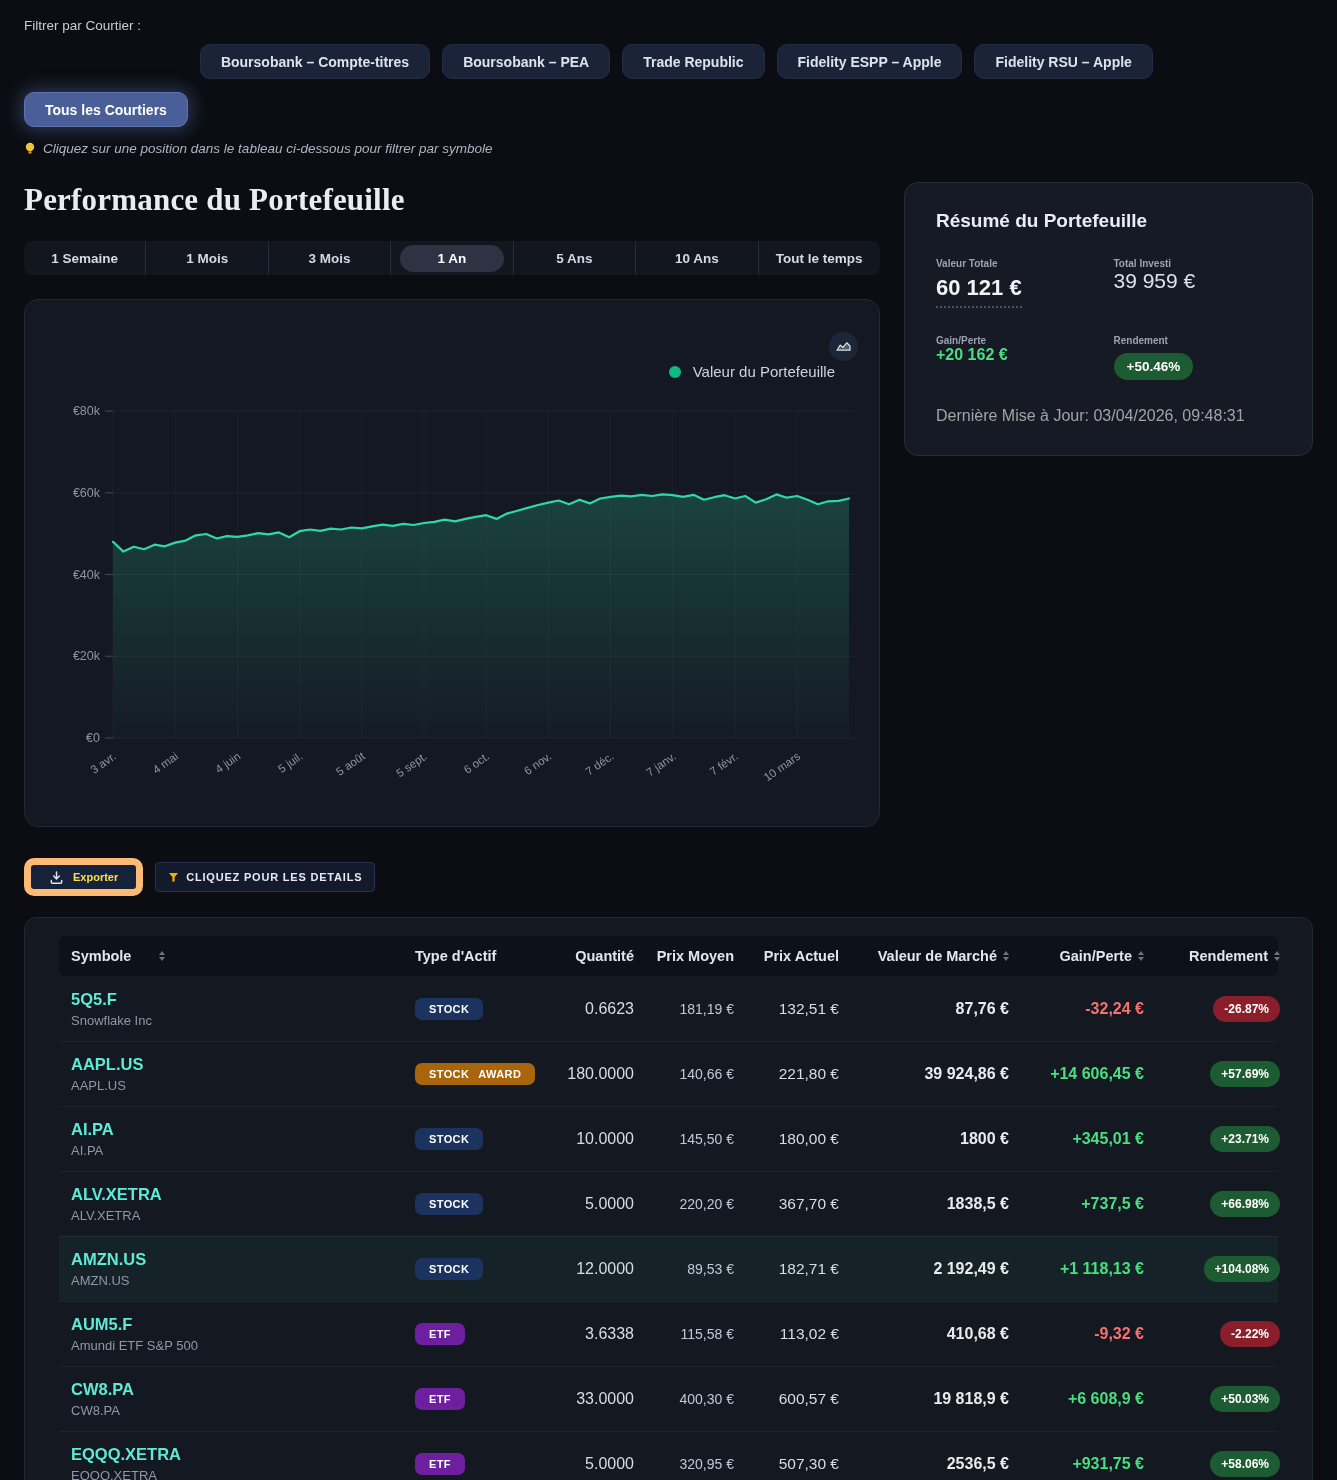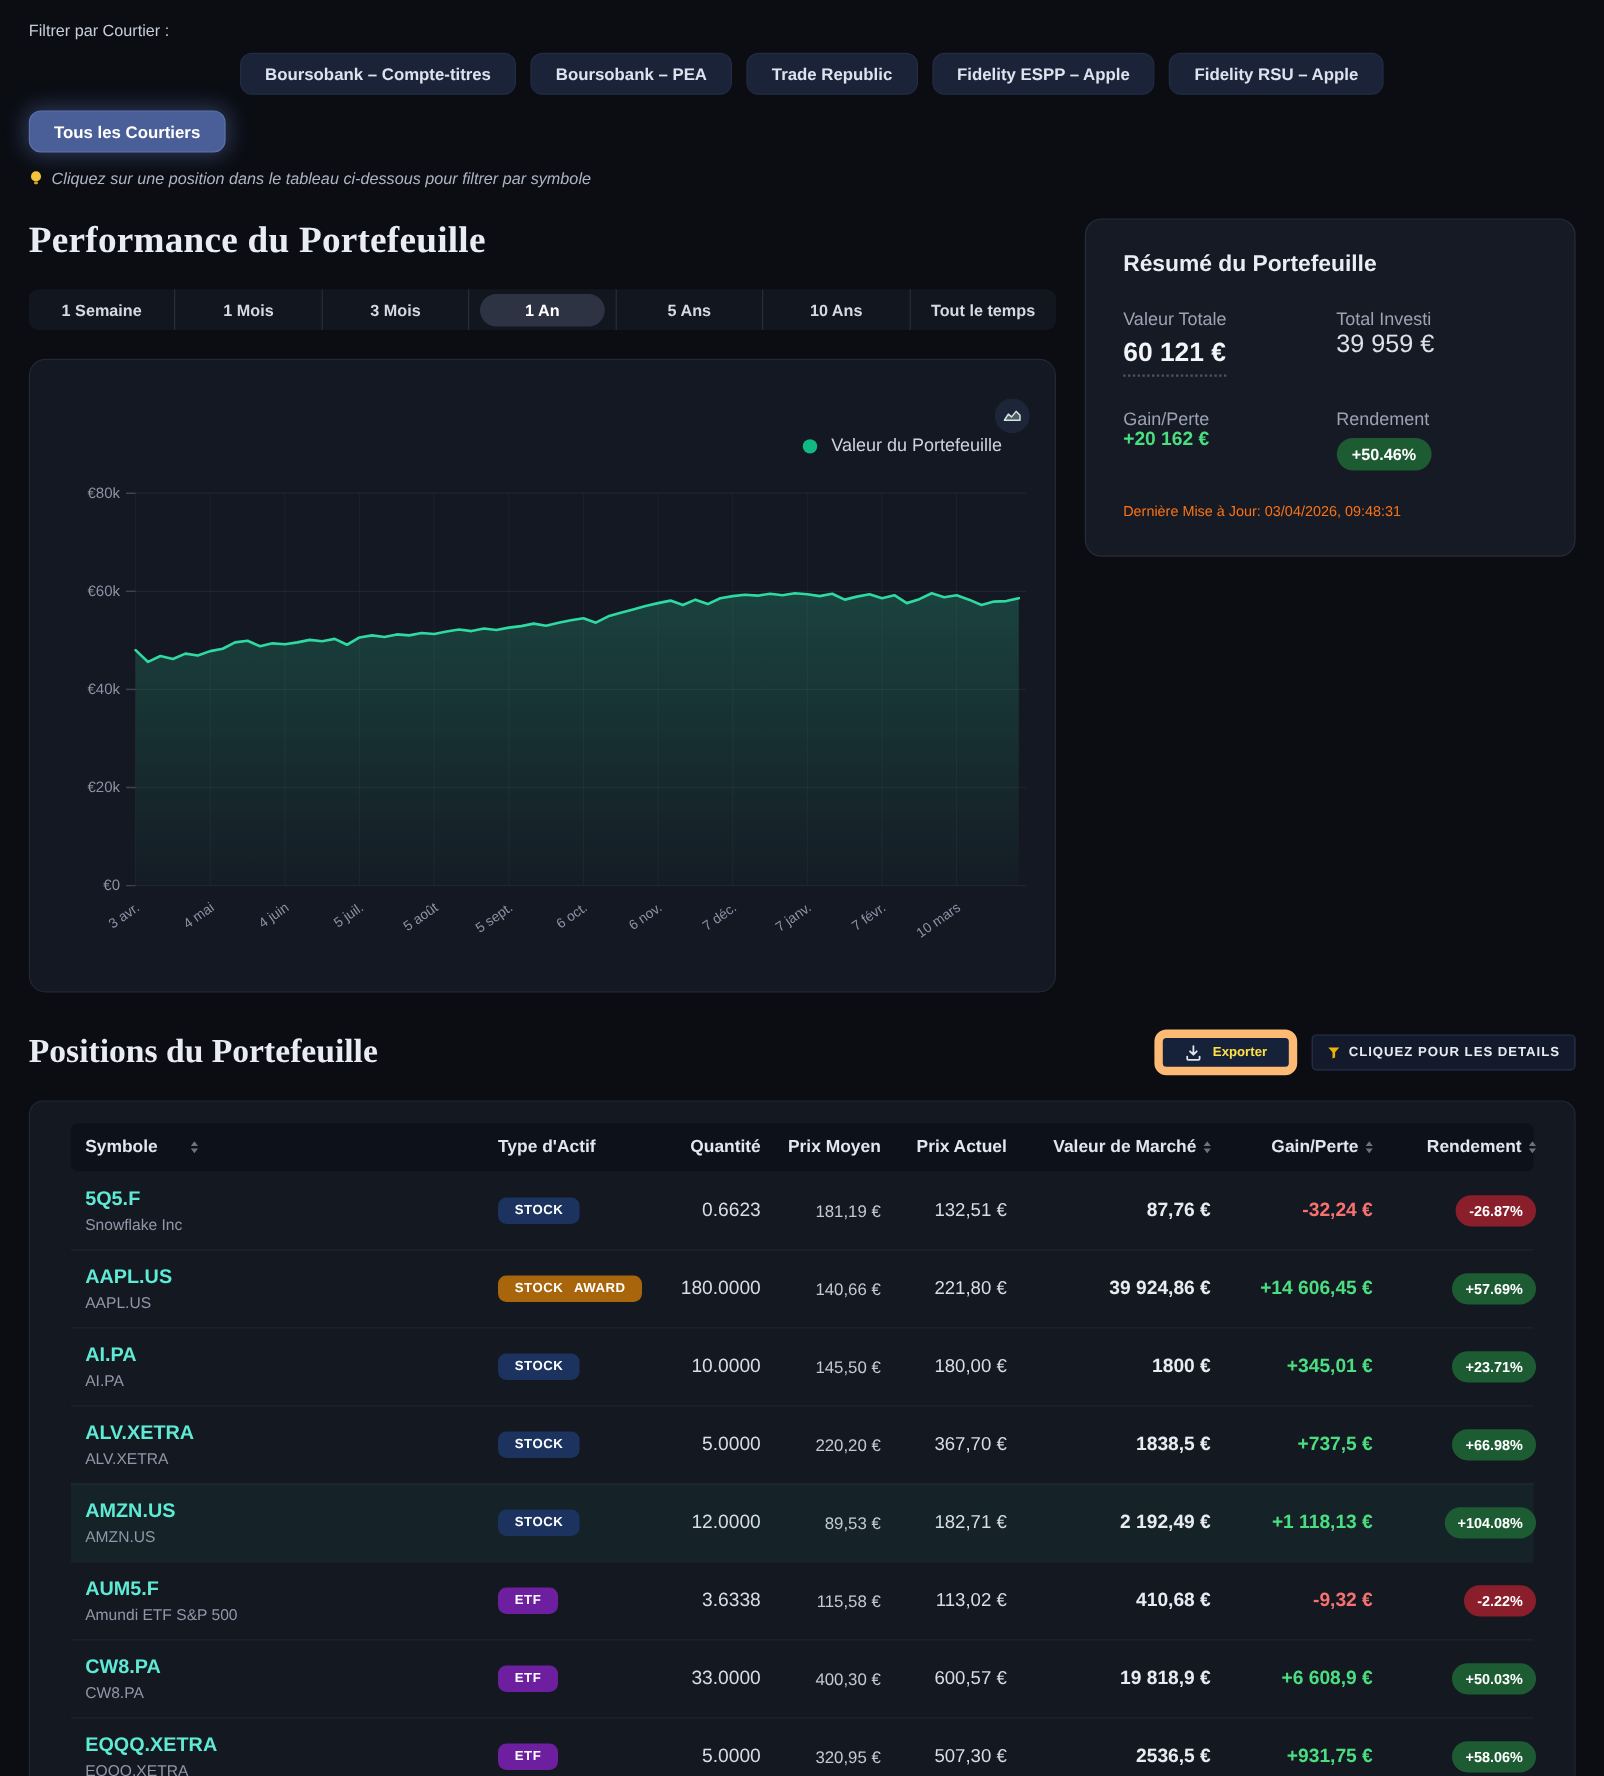--- a/index.html
+++ b/index.html
@@ -53,29 +53,29 @@
     justify-content:center; cursor:pointer; }
   .chart-toggle svg { width:15px; height:13px; }
   #chart-svg { position:absolute; inset:0; }
 
   
   .summary-card { width:417px; background:#161a24; border:1px solid #262c39;
     border-radius:14px; padding:27px 31px 30px; }
   .summary-card h3 { font-size:19px; font-weight:700; color:#eaedf3; }
   .sum-grid { margin-top:26px; display:grid; grid-template-columns:1fr 1fr;
     row-gap:27px; column-gap:10px; }
-  .sum-label { font-size:15px; color:#9aa2b3; }
+  .sum-label { font-size:10px; color:#9aa2b3;font-weight:bold; }
   .sum-value { margin-top:6px; font-size:22px; font-weight:700; color:#f2f4f8; }
   .sum-value.underlined { display:inline-block; padding-bottom:5px;
     border-bottom:2px dotted #4a5264; }
   .sum-value.plain { font-weight:400; font-size:21px; color:#dde1e9; }
   .sum-value.gain { color:#4ade80; }
   .ret-pill { display:inline-block; margin-top:7px; background:#1d5b33; color:#fff;
     font-size:13.5px; font-weight:700; border-radius:999px; padding:6px 13px; }
-  .last-update { margin-top:27px; font-size:12px; color:#f97316; }
+  .last-update { margin-top:27px; font-size:16px; color:#a3a3a3; }
 
   
   .positions-bar { margin-top:31px; display:flex; align-items:center;
     justify-content:space-between; }
   h2.section { font-family:"Liberation Serif","DejaVu Serif",serif;
     font-size:28px; font-weight:700; color:#e9ecf2; }
   .pos-actions { display:flex; gap:12px; align-items:center; }
   .export-btn { height:38px; padding:0 18px; border-radius:10px; background:#16213a;
     border:7px solid #fdba74; display:flex; gap:9px; align-items:center;
     font-size:11px; font-weight:600; color:#fde047; cursor:pointer; }
@@ -270,21 +270,20 @@
         <div>
           <div class="sum-label">Rendement</div>
           <span class="ret-pill">+50.46%</span>
         </div>
       </div>
       <div class="last-update">Dernière Mise à Jour: 03/04/2026, 09:48:31</div>
     </div>
   </div>
 
   <div class="positions-bar">
-    <h2 class="section">Positions du Portefeuille</h2>
     <div class="pos-actions">
       <div class="export-btn">
         <svg width="15" height="15" viewBox="0 0 16 16">
             <path d="M8 2v7M5 6.5 8 9.5 11 6.5" stroke="#dfe4ee" stroke-width="1.6" fill="none" stroke-linecap="round" stroke-linejoin="round"></path>
             <path d="M2.5 11.2v1.9c0 .6.5 1 1 1h9c.6 0 1-.4 1-1v-1.9" stroke="#dfe4ee" stroke-width="1.6" fill="none" stroke-linecap="round"></path>
           </svg>
         <span>Exporter</span>
       </div>
       <div class="details-badge">
         <svg width="11" height="11" viewBox="0 0 12 12">

